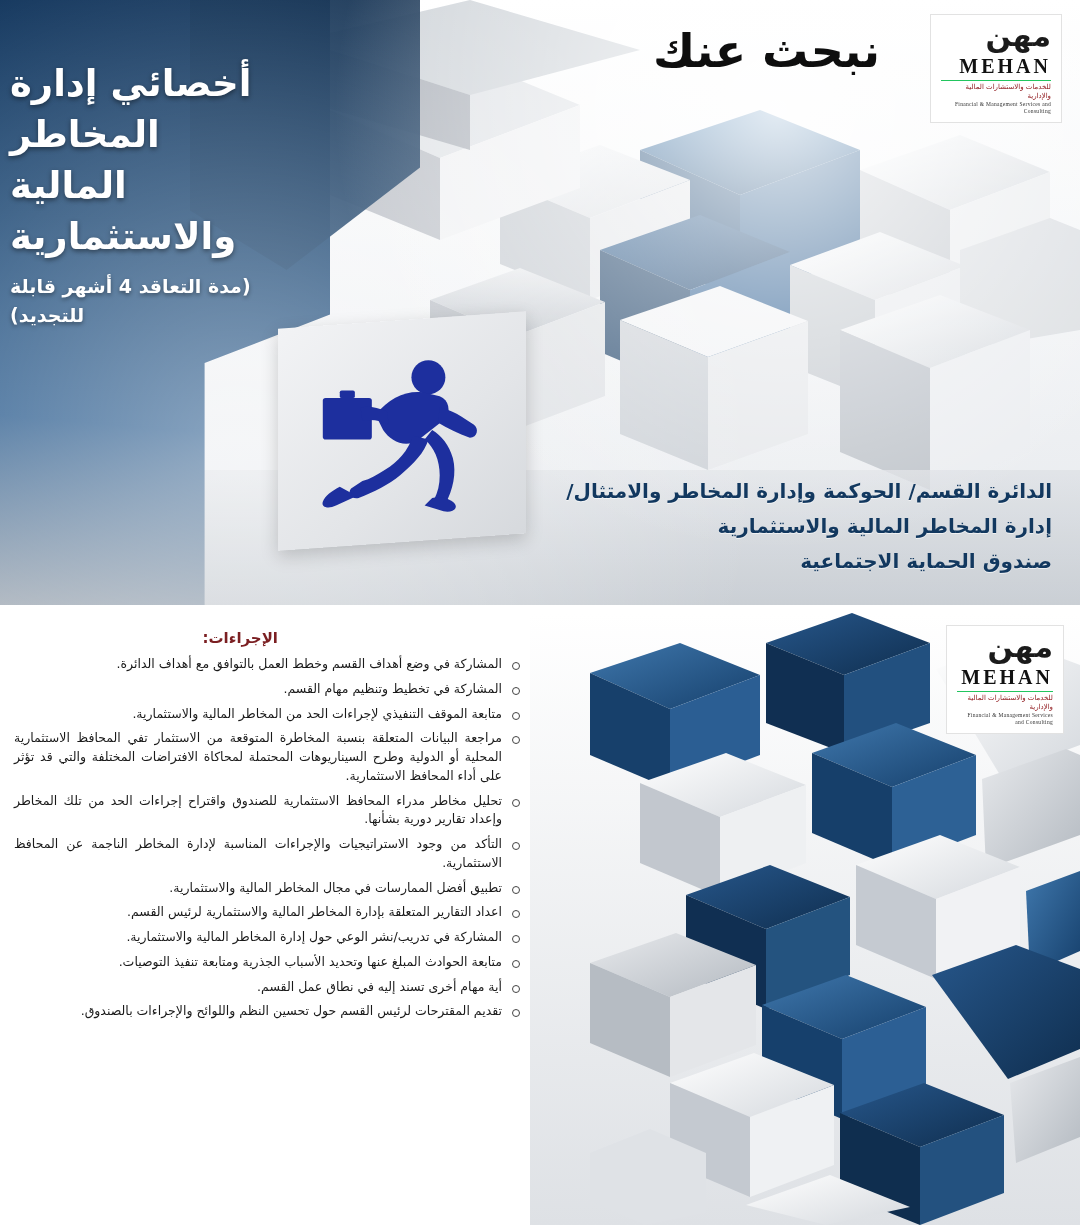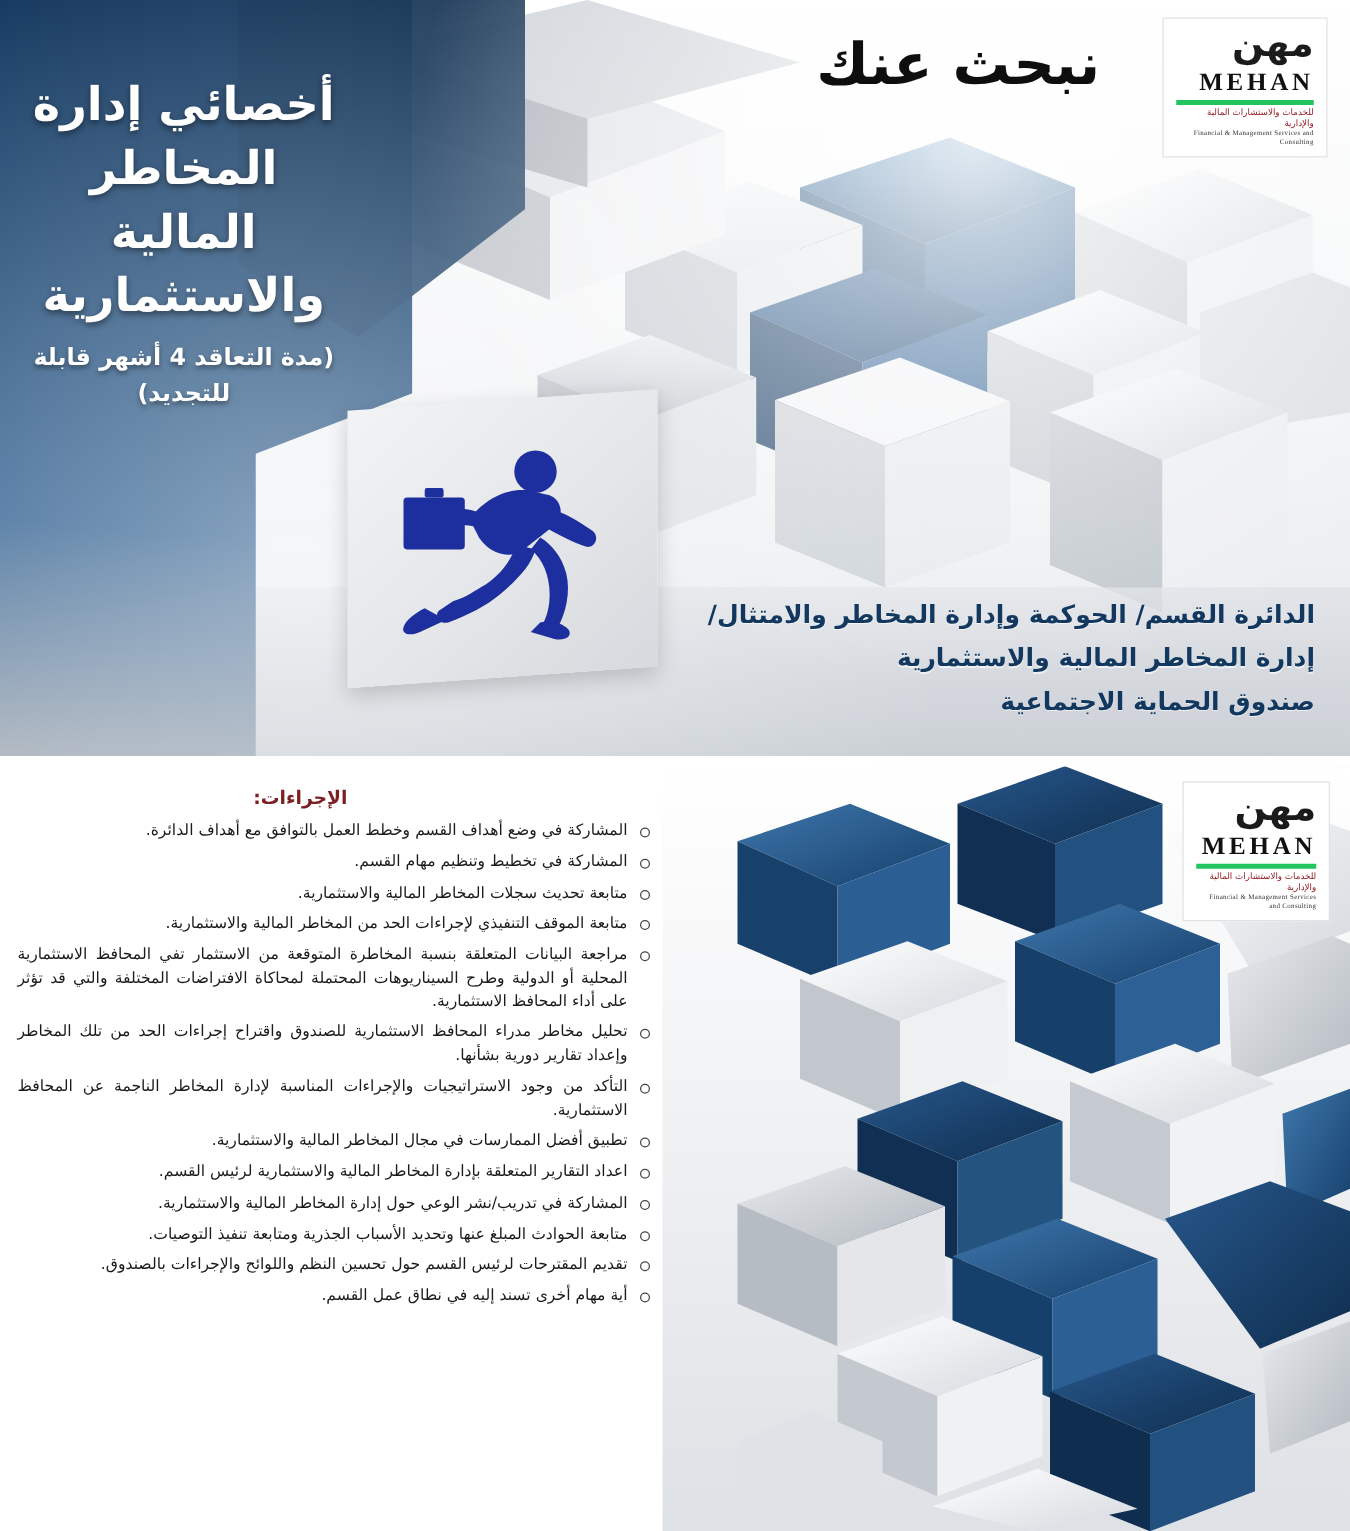--- a/index.html
+++ b/index.html
@@ -69,21 +69,21 @@
     display: flex; align-items: center; justify-content: center;
   }
   .runner { width: 190px; height: 165px; }
 
   
   .title-block {
     position: absolute;
     right: auto; left: 0; top: 58px;
     width: 300px;
     padding: 0 16px 0 10px;
-    text-align: center;
+    text-align: left;
     direction: rtl;
     color: #ffffff;
     z-index: 6;
   }
   .title-main {
     font-size: 37px;
     font-weight: bold;
     line-height: 1.38;
     text-shadow: 0 2px 5px rgba(0,0,0,.45);
   }
@@ -127,21 +127,21 @@
     font-size: 20px;
     letter-spacing: 3px;
     color: #111;
     margin-top: 4px;
     font-weight: bold;
   }
   .logo-ar {
     font-size: 7px;
     color: #8d1318;
     margin-top: 2px;
-    border-top: 4px solid #22c55e;
+    border-top: 1px solid #22c55e;
     padding-top: 2px;
     line-height: 1.3;
   }
   .logo-en {
     font-family: "Liberation Serif", serif;
     font-size: 5.5px;
     color: #333;
     letter-spacing: .3px;
     line-height: 1.3;
   }
@@ -458,27 +458,26 @@
       <div class="logo-name">MEHAN</div>
       <div class="logo-ar">للخدمات والاستشارات المالية والإدارية</div>
       <div class="logo-en">Financial &amp; Management Services and Consulting</div>
     </div>
 
     <div class="resp-wrap">
       <div class="resp-title">الإجراءات:</div>
       <ul class="resp-list">
         <li>المشاركة في وضع أهداف القسم وخطط العمل بالتوافق مع أهداف الدائرة.</li>
         <li>المشاركة في تخطيط وتنظيم مهام القسم.</li>
-        <li>متابعة تحديث سجلات المخاطر المالية والاستثمارية.</li>
         <li>متابعة الموقف التنفيذي لإجراءات الحد من المخاطر المالية والاستثمارية.</li>
         <li>مراجعة البيانات المتعلقة بنسبة المخاطرة المتوقعة من الاستثمار تفي المحافظ الاستثمارية المحلية أو الدولية وطرح السيناريوهات المحتملة لمحاكاة الافتراضات المختلفة والتي قد تؤثر على أداء المحافظ الاستثمارية.</li>
         <li>تحليل مخاطر مدراء المحافظ الاستثمارية للصندوق واقتراح إجراءات الحد من تلك المخاطر وإعداد تقارير دورية بشأنها.</li>
         <li>التأكد من وجود الاستراتيجيات والإجراءات المناسبة لإدارة المخاطر الناجمة عن المحافظ الاستثمارية.</li>
         <li>تطبيق أفضل الممارسات في مجال المخاطر المالية والاستثمارية.</li>
         <li>اعداد التقارير المتعلقة بإدارة المخاطر المالية والاستثمارية لرئيس القسم.</li>
         <li>المشاركة في تدريب/نشر الوعي حول إدارة المخاطر المالية والاستثمارية.</li>
         <li>متابعة الحوادث المبلغ عنها وتحديد الأسباب الجذرية ومتابعة تنفيذ التوصيات.</li>
+        <li>أية مهام أخرى تسند إليه في نطاق عمل القسم.</li>
         <li>تقديم المقترحات لرئيس القسم حول تحسين النظم واللوائح والإجراءات بالصندوق.</li>
-        <li>أية مهام أخرى تسند إليه في نطاق عمل القسم.</li>
       </ul>
     </div>
   </div>
 </div>
 
 </body></html>

